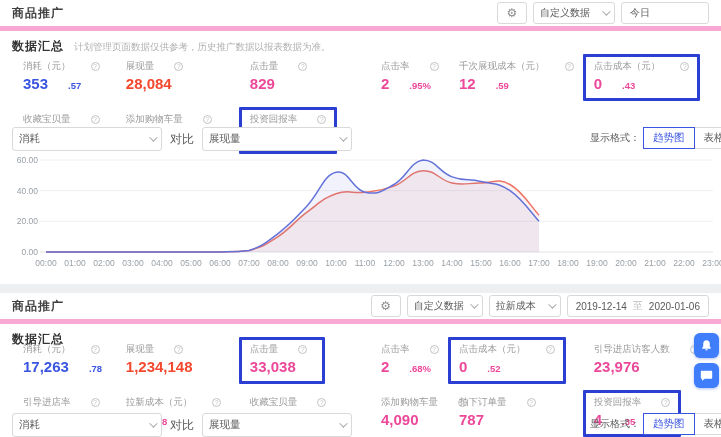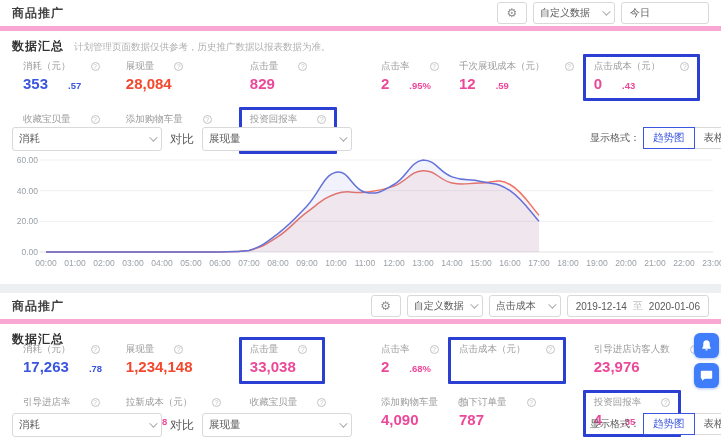--- a/index.html
+++ b/index.html
@@ -241,21 +241,21 @@
 <div class="panel" id="panel-bottom">
   <div class="panel-header">
     <span class="panel-title">商品推广</span>
     <div class="toolbar">
       <div class="tool-btn">⚙</div>
       <div class="select">
         <span>自定义数据</span>
         <i class="chev"></i>
       </div>
       <div class="select" style="width:72px">
-        <span>点击成本</span>
+        <span>拉新成本</span>
         <i class="chev"></i>
       </div>
       <div class="datebox">
         <span>2019-12-14</span>
         <span style="color:#bfbfbf">至</span>
         <span>2020-01-06</span>
       </div>
     </div>
   </div>
 
@@ -290,20 +290,21 @@
           <span>点击率</span>
           <span class="info"></span>
         </div>
         <div class="mval"><span class="big">2</span><span class="small">.68%</span></div>
       </div>
       <div class="metric boxed">
         <div class="mlabel">
           <span>点击成本（元）</span>
           <span class="info"></span>
         </div>
+        <div class="mval"><span class="big">0</span><span class="small">.52</span></div>
       </div>
       <div class="metric">
         <div class="mlabel">
           <span>引导进店访客人数</span>
           <span class="info"></span>
         </div>
         <div class="mval"><span class="big">23,976</span></div>
       </div>
       <div class="metric">
         <div class="mlabel">

